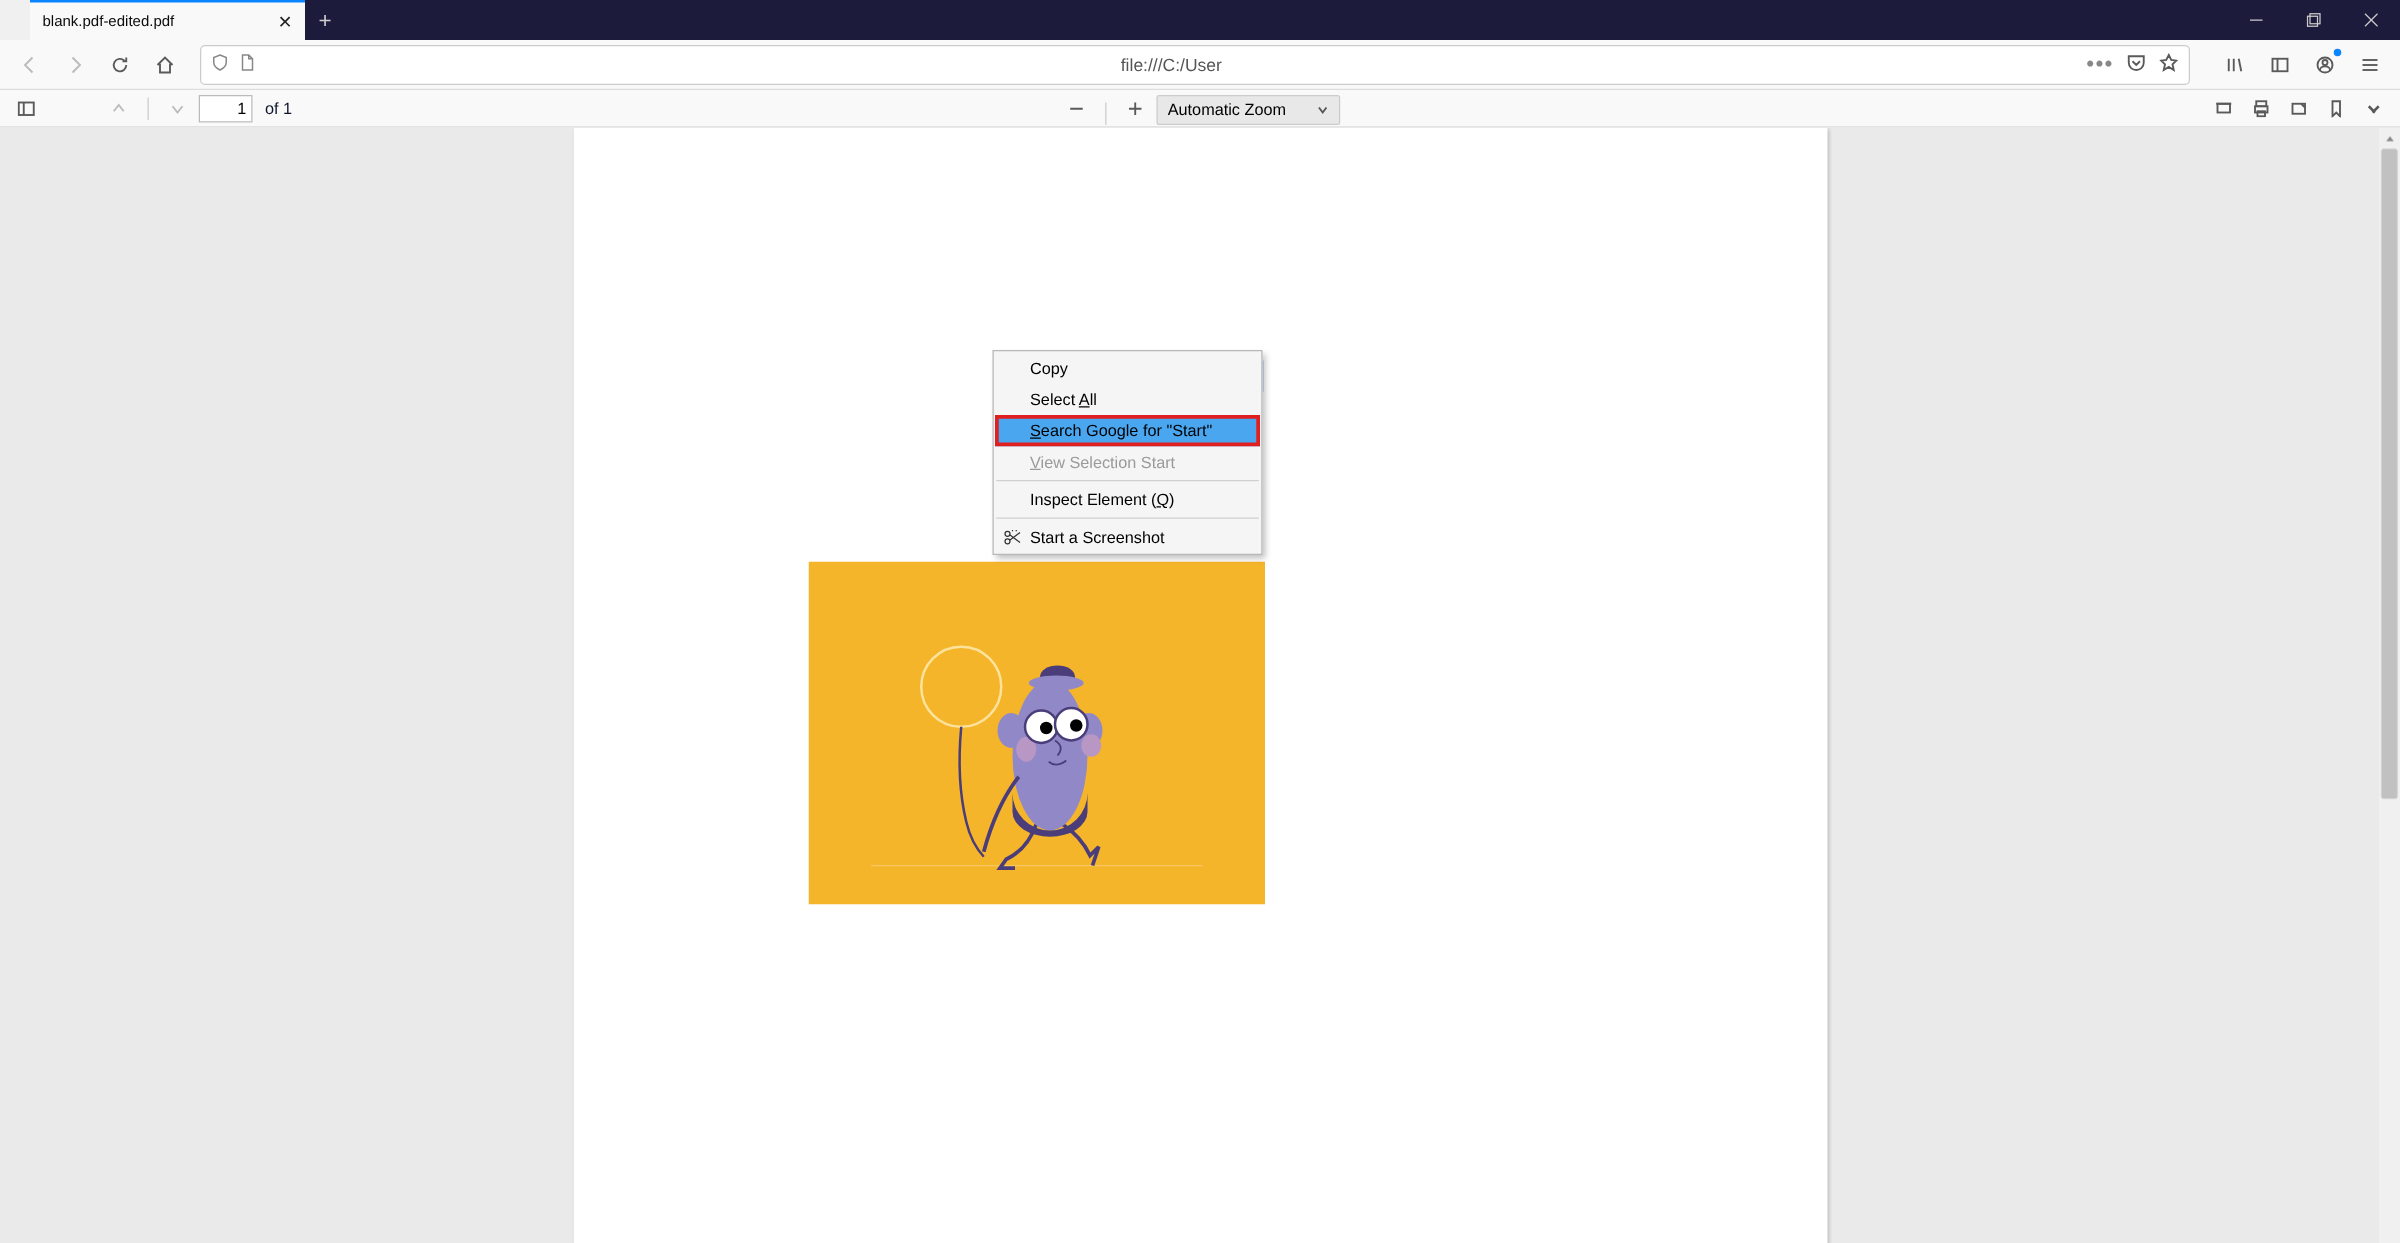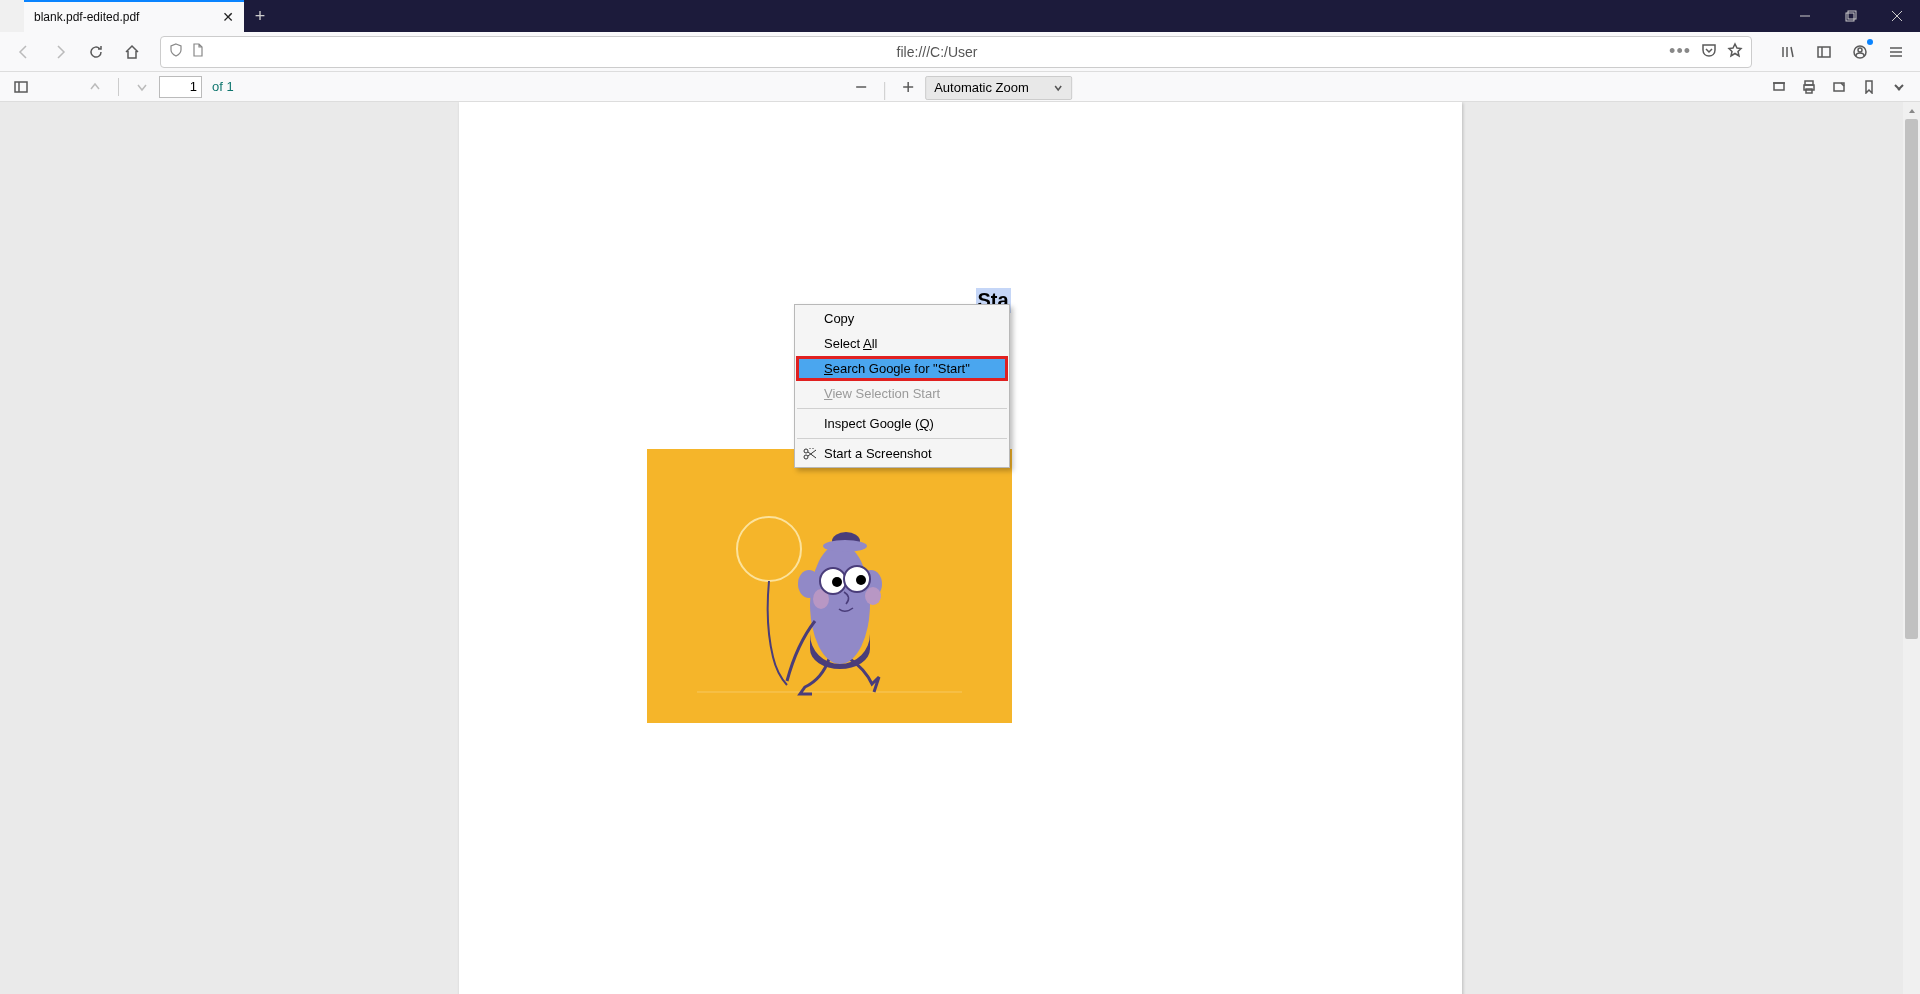--- a/index.html
+++ b/index.html
@@ -28,21 +28,21 @@
 .urlbar-right svg { width: 16px; height: 16px; stroke: #5a5a5a; fill: none; stroke-width: 1.5; }
 .nav-right { display: flex; align-items: center; gap: 4px; margin-left: 8px; }
 
 
 .pdf-toolbar { background: #f9f9fa; height: 30px; border-bottom: 1px solid #ddd; display: flex; align-items: center; padding: 0 8px; position: relative; }
 .pt-left { display: flex; align-items: center; gap: 4px; }
 .pt-btn { width: 26px; height: 26px; display: flex; align-items: center; justify-content: center; cursor: pointer; }
 .pt-btn svg { width: 14px; height: 14px; stroke: #5a5a5a; stroke-width: 1.5; fill: none; }
 .pt-btn.disabled svg { stroke: #bbb; }
 .page-input { width: 43px; height: 22px; border: 1px solid #bbb; text-align: right; font-size: 13px; padding-right: 4px; background: #fff; }
-.page-total { font-size: 13px; color: #0f766e; margin-left: 6px; }
+.page-total { font-size: 13px; color: #0f172a; margin-left: 6px; }
 .vdiv { width: 1px; height: 18px; background: #ccc; margin: 0 6px; }
 .pt-center { position: absolute; left: 50%; transform: translateX(-50%); display: flex; align-items: flex-end; gap: 4px; }
 .zoom-select { background: #e8e8e8; border: 1px solid #ccc; height: 24px; padding: 0 8px; display: flex; align-items: center; gap: 24px; font-size: 13px; cursor: pointer; border-radius: 2px; }
 .zoom-select svg { width: 10px; height: 10px; }
 .pt-right { margin-left: auto; display: flex; align-items: center; gap: 4px; }
 
 
 .pdf-viewer { position: absolute; top: 102px; bottom: 0; left: 0; right: 0; background: #eaeaea; overflow: auto; }
 .pdf-page { background: #fff; width: 1003px; min-height: 1300px; margin: 0 auto; position: relative; box-shadow: 1px 1px 3px rgba(0,0,0,.2); }
 .scrollbar-v { position: absolute; right: 0; top: 102px; bottom: 0; width: 17px; background: #f0f0f0; }
@@ -50,21 +50,21 @@
 .scroll-up svg { width: 8px; height: 8px; fill: #888; }
 .scroll-thumb { position: absolute; top: 17px; left: 2px; right: 2px; height: 520px; background: #c1c1c1; border-radius: 2px; }
 
 
 .sel-text { position: absolute; top: 186px; left: 517px; font-size: 20px; font-weight: 600; background: #c5d6f7; padding: 1px 2px; color: #000; }
 
 
 .pdf-img { position: absolute; top: 347px; left: 188px; width: 365px; height: 274px; background: #f5b52a; overflow: hidden; }
 
 
-.ctx-menu { position: absolute; top: 304px; left: 794px; width: 216px; background: #f5f5f5; border: 1px solid #b8b8b8; box-shadow: 3px 3px 5px rgba(0,0,0,.25); z-index: 100; padding: 1px; }
+.ctx-menu { position: absolute; top: 280px; left: 794px; width: 216px; background: #f5f5f5; border: 1px solid #b8b8b8; box-shadow: 3px 3px 5px rgba(0,0,0,.25); z-index: 100; padding: 1px; }
 .ctx-item { padding: 5px 10px 5px 28px; font-size: 13px; cursor: pointer; position: relative; }
 .ctx-item.disabled { color: #9a9a9a; }
 .ctx-item.highlighted { background: #4aa6ef; border: 3px solid #e02020; padding: 2px 7px 2px 25px; }
 .ctx-item u { text-decoration: underline; }
 .ctx-sep { height: 1px; background: #d0d0d0; margin: 2px 1px; }
 .ctx-icon { position: absolute; left: 6px; top: 50%; transform: translateY(-50%); width: 16px; height: 16px; }
 
 
 </style>
 </head>
@@ -293,21 +293,21 @@
     </div>
   <div class="scroll-thumb"></div>
 </div>
 
 <div class="ctx-menu">
   <div class="ctx-item"><span>Copy</span></div>
   <div class="ctx-item"><span>Select </span><u>A</u><span>ll</span></div>
   <div class="ctx-item highlighted"><span></span><u>S</u><span>earch Google for "Start"</span></div>
   <div class="ctx-item disabled"><span></span><u>V</u><span>iew Selection Start</span></div>
   <div class="ctx-sep"></div>
-  <div class="ctx-item"><span>Inspect Google (</span><u>Q</u><span>)</span></div>
+  <div class="ctx-item"><span>Inspect Element (</span><u>Q</u><span>)</span></div>
   <div class="ctx-sep"></div>
   <div class="ctx-item">
     <span class="ctx-icon"><svg viewBox="0 0 16 16">
           <circle cx="4" cy="5" r="2" fill="none" stroke="#333"></circle>
           <circle cx="4" cy="11" r="2" fill="none" stroke="#333"></circle>
           <line x1="6" y1="6" x2="14" y2="12" stroke="#333"></line>
           <line x1="6" y1="10" x2="14" y2="4" stroke="#333"></line>
           <line x1="8" y1="2" x2="8" y2="3" stroke="#333" stroke-dasharray="1"></line>
           <line x1="11" y1="2" x2="11" y2="3" stroke="#333"></line>
         </svg></span>

